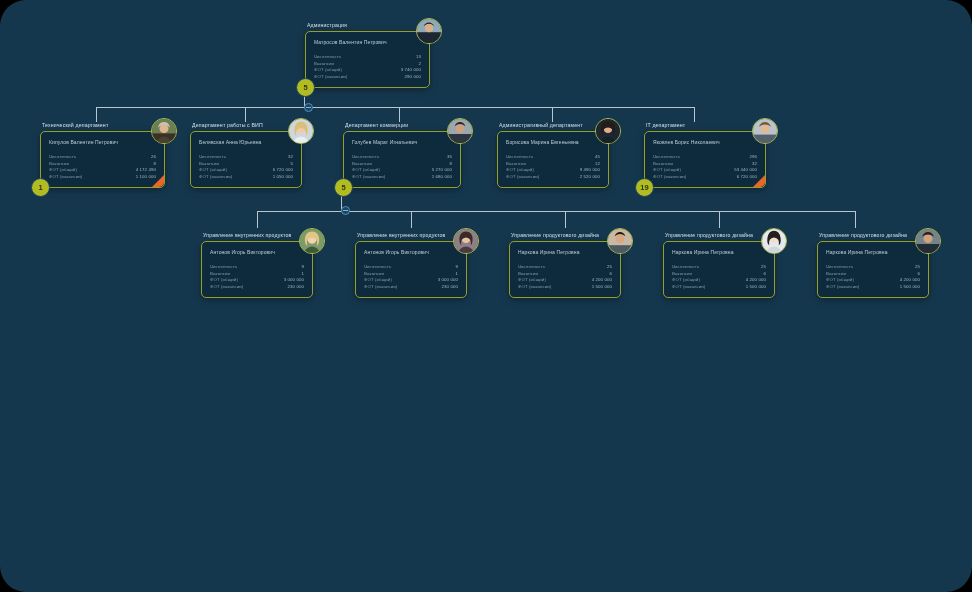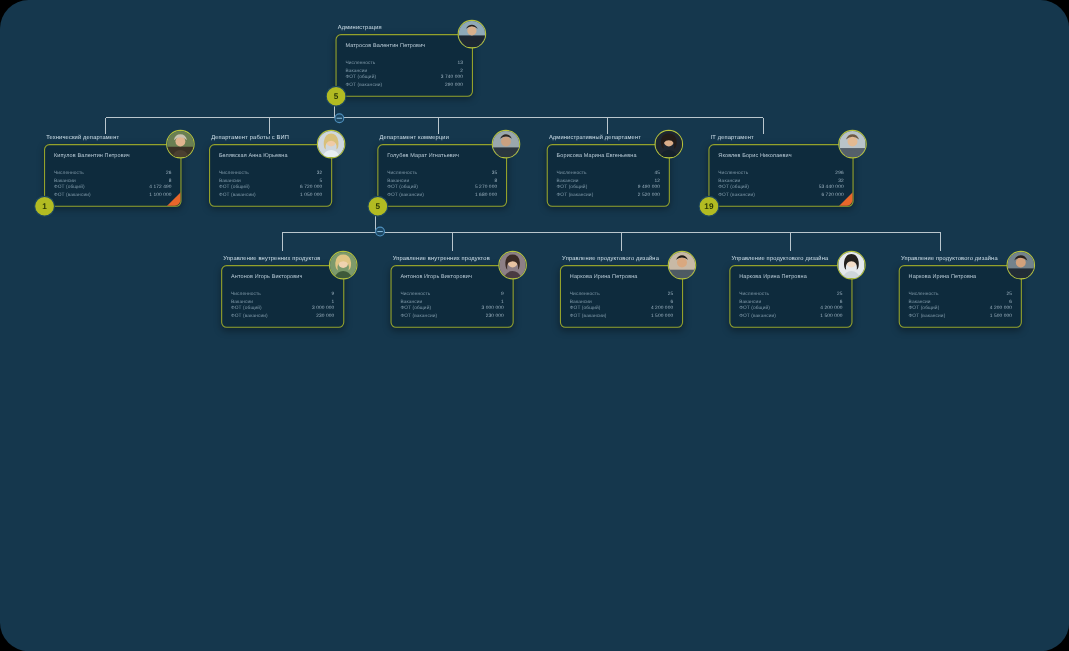--- a/index.html
+++ b/index.html
@@ -343,21 +343,21 @@
               <span class="k">ФОТ (общий)</span>
               <span class="v">9 490 000</span>
             </div>
             <div class="stat-row">
               <span class="k">ФОТ (вакансии)</span>
               <span class="v">2 520 000</span>
             </div>
           </div>
         </div>
       </div>
-      <div class="node" style="left: 644px; top: 122px; width: 132px;">
+      <div class="node" style="left: 644px; top: 122px; width: 122px;">
         <div class="node-title">IT департамент</div>
         <div class="card shadowed">
           <div class="avatar">
             <svg viewBox="0 0 40 40" aria-hidden="true">
               <rect width="40" height="40" fill="#b9c3c9"></rect>
               <rect y="26" width="40" height="14" fill="#55606b"></rect>
               <circle cx="20" cy="16" r="7.5" fill="#e2b992"></circle>
               <path d="M10 13 q10 -8 20 0 q-3 -8 -10 -8 q-7 0 -10 8z" fill="#6f5a43"></path>
               <path d="M7 40 q5 -11 13 -11 q9 0 13 11z" fill="#55606b"></path>
             </svg>

